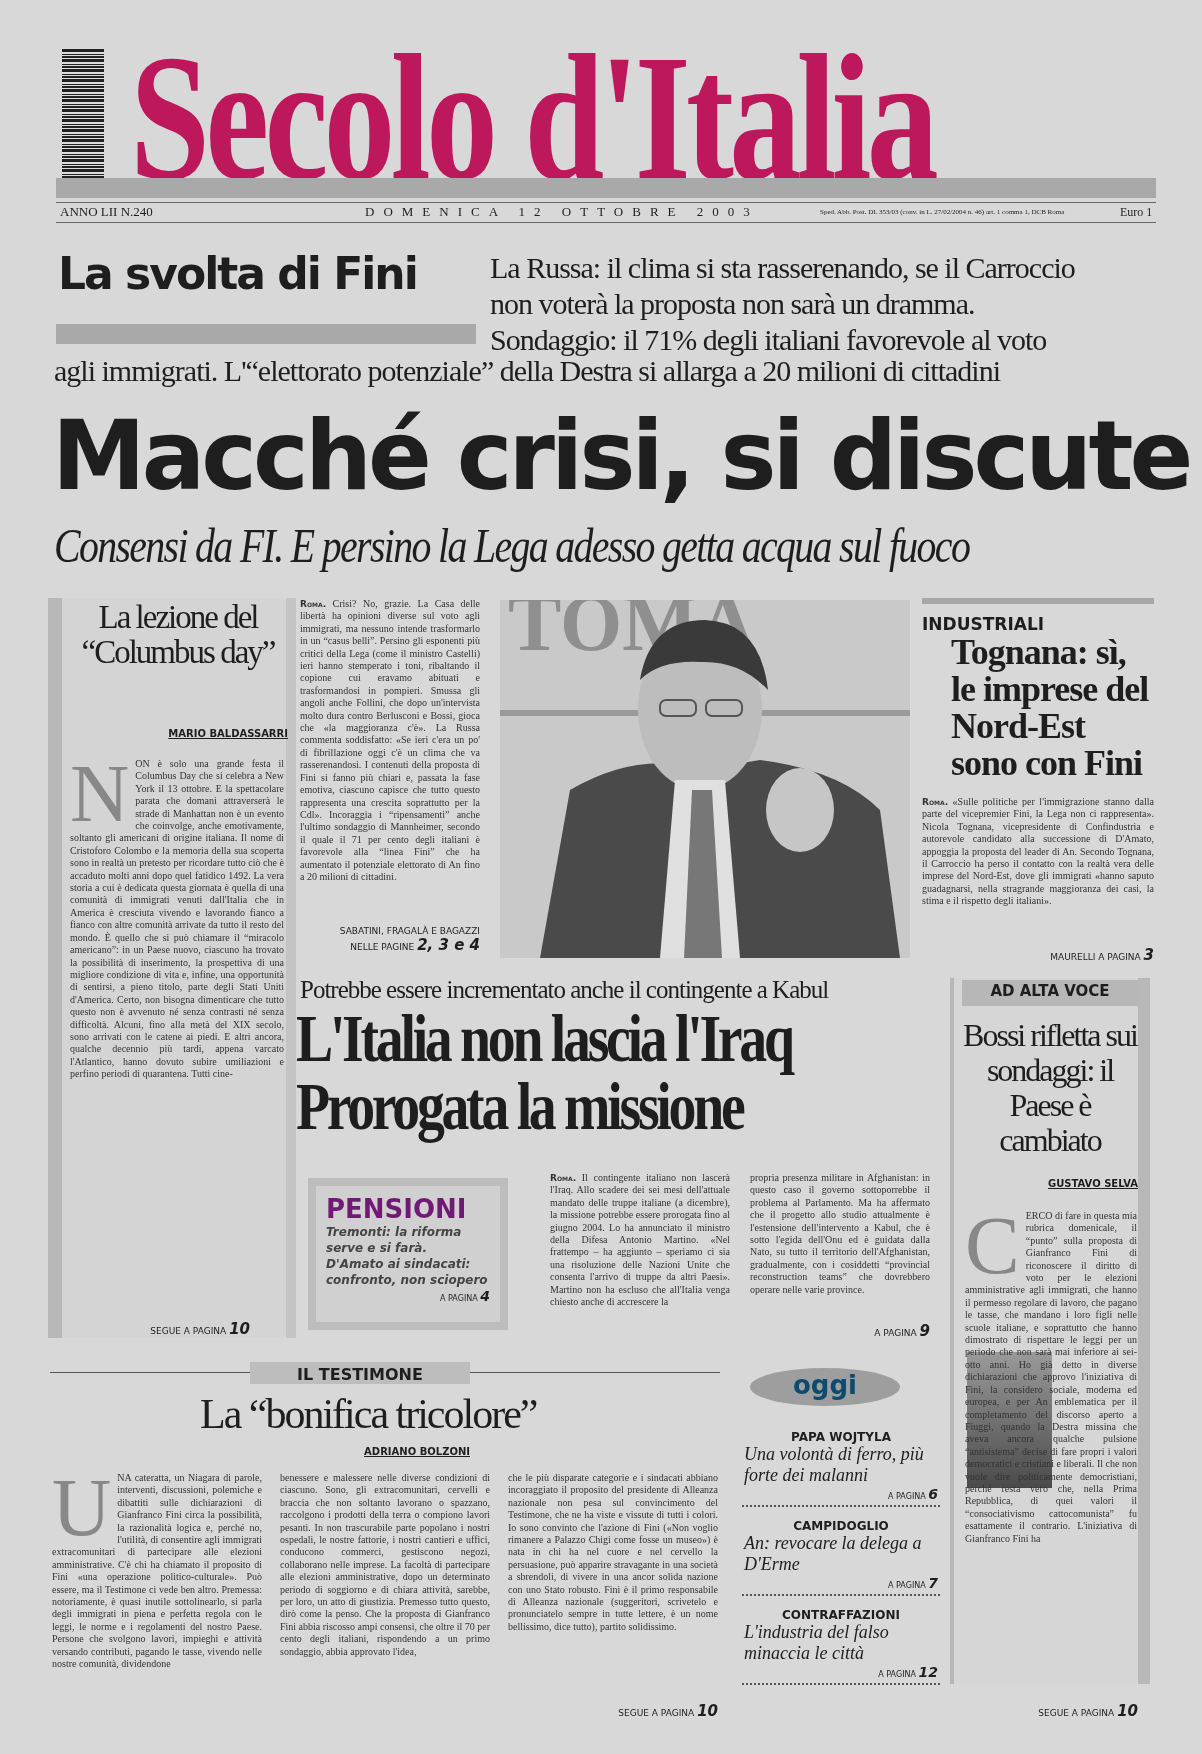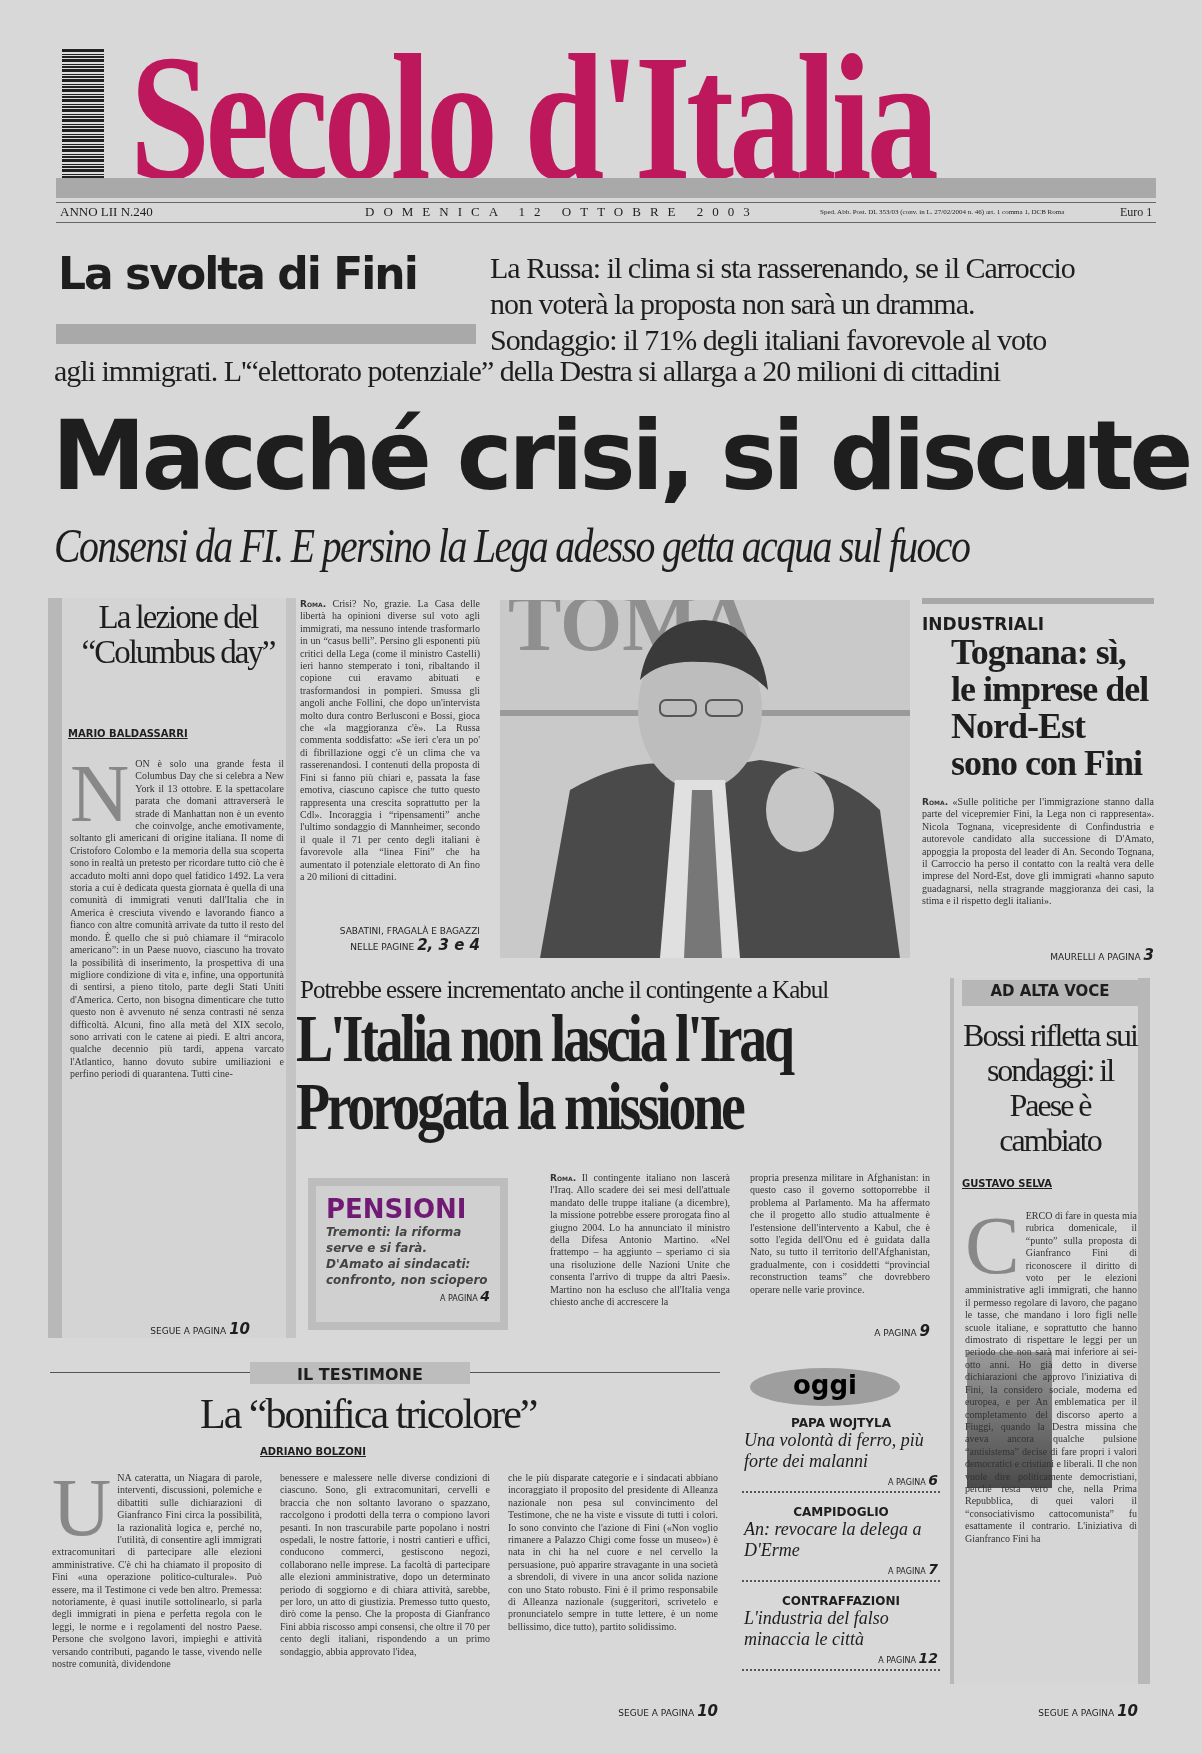--- a/index.html
+++ b/index.html
@@ -29,21 +29,21 @@
   .deck { left: 490px; top: 250px; width: 690px; font-size: 30px; line-height: 36px; letter-spacing: -1px; }
   .deck-line4 { left: 54px; top: 354px; font-size: 30px; letter-spacing: -1px; white-space: nowrap; }
   .main-head { left: 52px; top: 400px; font-size: 96px; font-weight: bold; letter-spacing: -4px; white-space: nowrap; }
   .main-head .cond { transform: scaleX(0.98); }
   .subhead { left: 54px; top: 518px; font-size: 48px; font-style: italic; letter-spacing: -2px; white-space: nowrap; }
   .subhead .cond { transform: scaleX(0.83); }
 
   
   .left-frame { left: 48px; top: 598px; width: 248px; height: 740px; background: #d4d4d4; border-left: 14px solid #b8b8b8; border-right: 10px solid #c4c4c4; }
   .left-title { left: 68px; top: 600px; width: 220px; text-align: center; font-size: 33px; line-height: 35px; letter-spacing: -2px; }
-  .byline { font-family: "DejaVu Sans", sans-serif; font-size: 10px; font-weight: bold; text-decoration: underline; text-align: left; }
+  .byline { font-family: "DejaVu Sans", sans-serif; font-size: 10px; font-weight: bold; text-decoration: underline; text-align: right; }
   .dropcap { float: left; font-size: 82px; line-height: 68px; color: #888; margin-right: 6px; margin-top: 2px; }
   .body { font-size: 10px; line-height: 12.4px; text-align: justify; color: #333; }
   .seguito { font-family: "DejaVu Sans", sans-serif; font-size: 9px; text-align: right; }
   .seguito b { font-size: 15px; font-style: italic; }
 
   
   .center-col { left: 300px; top: 598px; width: 180px; }
   .roma { font-family: "DejaVu Sans", sans-serif; font-weight: bold; font-size: 9px; font-variant: small-caps; }
   .photo-main { left: 500px; top: 600px; width: 410px; height: 358px; background: #b7b7b7; overflow: hidden; }
 
@@ -66,21 +66,21 @@
   .alta-voce-bar { left: 962px; top: 980px; width: 176px; height: 26px; background: #b7b7b7; }
   .bossi-photo { left: 967px; top: 1352px; width: 85px; height: 136px; background: linear-gradient(180deg,#9a9a9a,#4a4a4a); }
 
   
   .testimone-rule { height: 1px; background: #555; }
   .testimone-bar { left: 250px; top: 1362px; width: 220px; height: 22px; background: #bdbdbd; }
   .testimone-title { left: 200px; top: 1390px; width: 320px; text-align: center; font-size: 42px; letter-spacing: -2px; white-space: nowrap; }
 
   
   .oggi-box { left: 742px; top: 1368px; width: 198px; height: 362px; }
-  .oggi-pill { width: 150px; height: 38px; border-radius: 50%; background: #9e9e9e; color: #000000; font-family: "DejaVu Sans", sans-serif; font-size: 26px; font-weight: bold; text-align: center; line-height: 34px; margin: 0 auto 6px 8px; }
+  .oggi-pill { width: 150px; height: 38px; border-radius: 50%; background: #9e9e9e; color: #0c4a6e; font-family: "DejaVu Sans", sans-serif; font-size: 26px; font-weight: bold; text-align: center; line-height: 34px; margin: 0 auto 20px 8px; }
   .oggi-item { border-bottom: 2px dotted #555; padding: 4px 2px 3px; margin-bottom: 8px; }
   .oggi-label { font-family: "DejaVu Sans", sans-serif; font-weight: bold; font-size: 12px; text-align: center; }
   .oggi-text { font-style: italic; font-size: 18px; line-height: 21px; }
   .oggi-page { font-family: "DejaVu Sans", sans-serif; font-size: 8px; text-align: right; }
   .oggi-page b { font-size: 14px; font-style: italic; }
 </style>
 </head>
 <body>
 
 <div class="abs barcode"></div>
@@ -189,21 +189,21 @@
 </div>
 <div class="abs seguito" style="left:960px; top:1702px; width:178px;">
   <span>SEGUE A PAGINA</span> <b>10</b>
 </div>
 
 <div class="abs testimone-rule" style="left:50px; top:1372px; width:200px;"></div>
 <div class="abs testimone-rule" style="left:470px; top:1372px; width:250px;"></div>
 <div class="abs testimone-bar"></div>
 <div class="abs label-sans" style="left:250px; top:1365px; width:220px; text-align:center; font-size:16px; font-variant:small-caps;">IL TESTIMONE</div>
 <div class="abs testimone-title">La “bonifica tricolore”</div>
-<div class="abs byline" style="left:260px; top:1446px; width:220px;">ADRIANO BOLZONI</div>
+<div class="abs byline" style="left:250px; top:1446px; width:220px;">ADRIANO BOLZONI</div>
 
 <div class="abs" style="left:52px; top:1472px; width:210px; height:250px; overflow:hidden;">
   <span class="dropcap serif">U</span>
   <div class="body">NA cateratta, un Niagara di parole, interventi, discussioni, polemiche e dibattiti sulle dichiarazioni di Gianfranco Fini circa la possibilità, la razionalità logica e, perché no, l'utilità, di consentire agli immigrati extracomunitari di partecipare alle elezioni amministrative. C'è chi ha chiamato il proposito di Fini «una operazione politico-culturale». Può essere, ma il Testimone ci vede ben altro. Premessa: notoriamente, è quasi inutile sottolinearlo, si parla degli immigrati in piena e perfetta regola con le leggi, le norme e i regolamenti del nostro Paese. Persone che svolgono lavori, impieghi e attività versando contributi, pagando le tasse, vivendo nelle nostre comunità, dividendone</div>
 </div>
 <div class="abs body" style="left:280px; top:1472px; width:210px; height:250px; overflow:hidden;">benessere e malessere nelle diverse condizioni di ciascuno. Sono, gli extracomunitari, cervelli e braccia che non soltanto lavorano o spazzano, raccolgono i prodotti della terra o compiono lavori pesanti. In non trascurabile parte popolano i nostri ospedali, le nostre fattorie, i nostri cantieri e uffici, conducono commerci, gestiscono negozi, collaborano nelle imprese. La facoltà di partecipare alle elezioni amministrative, dopo un determinato periodo di soggiorno e di chiara attività, sarebbe, per loro, un atto di giustizia. Premesso tutto questo, dirò come la penso. Che la proposta di Gianfranco Fini abbia riscosso ampi consensi, che oltre il 70 per cento degli italiani, rispondendo a un primo sondaggio, abbia approvato l'idea,</div>
 <div class="abs body" style="left:508px; top:1472px; width:210px; height:210px; overflow:hidden;">che le più disparate categorie e i sindacati abbiano incoraggiato il proposito del presidente di Alleanza nazionale non pesa sul convincimento del Testimone, che ne ha viste e vissute di tutti i colori. Io sono convinto che l'azione di Fini («Non voglio rimanere a Palazzo Chigi come fosse un museo») è nata in chi ha nel cuore e nel cervello la persuasione, può apparire stravagante in una società a sbrendoli, di vivere in una ancor solida nazione con uno Stato robusto. Fini è il primo responsabile di Alleanza nazionale (suggeritori, scrivetelo e pronunciatelo sempre in tutte lettere, è un nome bellissimo, dice tutto), partito solidissimo.</div>
 <div class="abs seguito" style="left:560px; top:1702px; width:158px;">
   <span>SEGUE A PAGINA</span> <b>10</b>
 </div>

